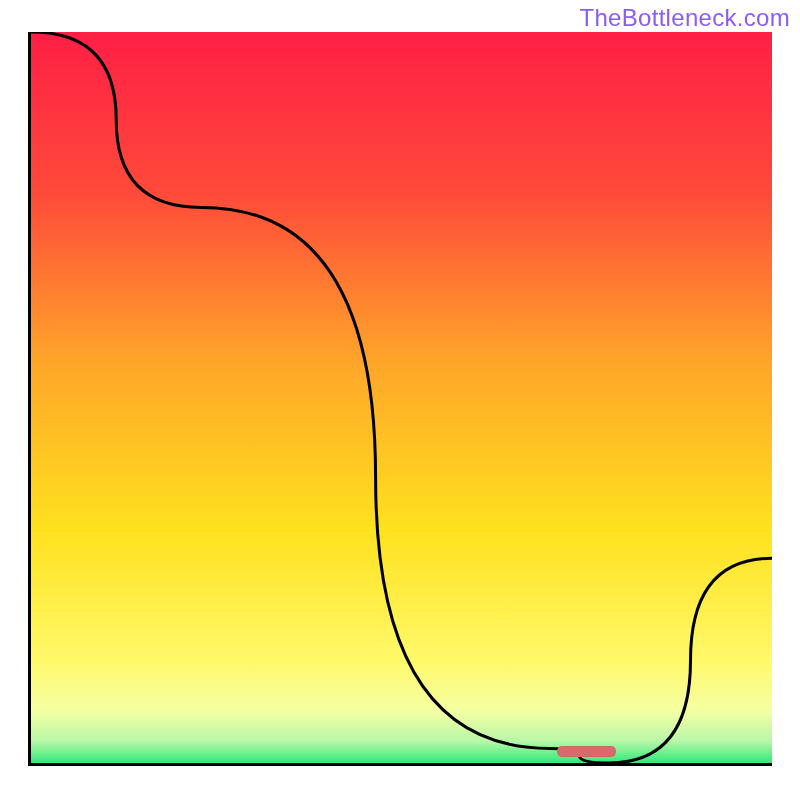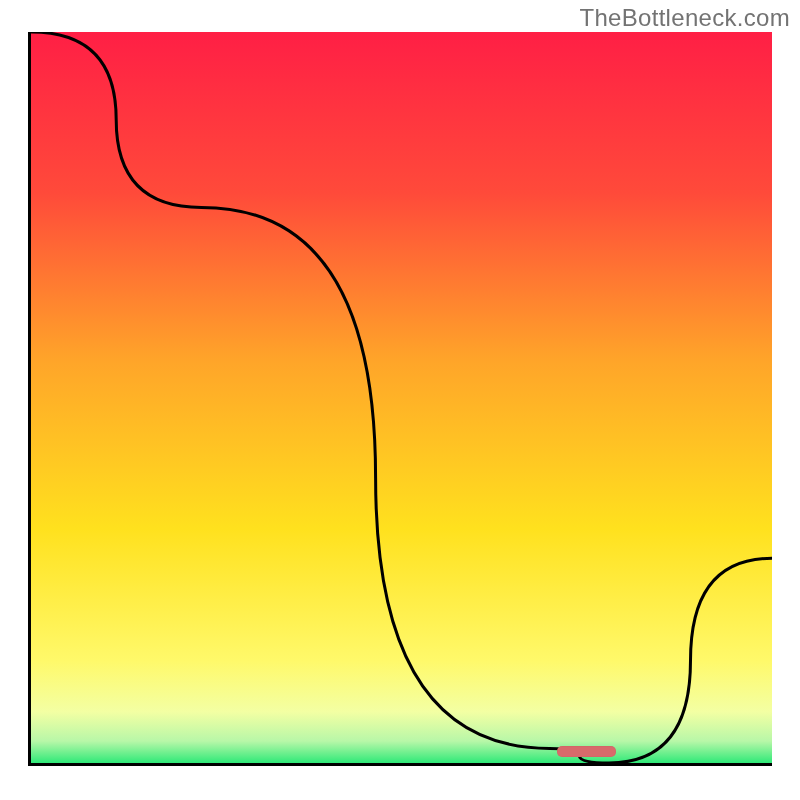--- a/index.html
+++ b/index.html
@@ -14,21 +14,21 @@
   .frame {
     position: relative;
     width: 800px;
     height: 800px;
   }
   .watermark {
     position: absolute;
     top: 4px;
     right: 10px;
     font-size: 24px;
-    color: #737373;
+    color: #8b5cf6;
     font-weight: 500;
     letter-spacing: 0.3px;
   }
   .plot-area {
     position: absolute;
     left: 28px;
     top: 32px;
     width: 744px;
     height: 734px;
     border-left: 3px solid #000;

